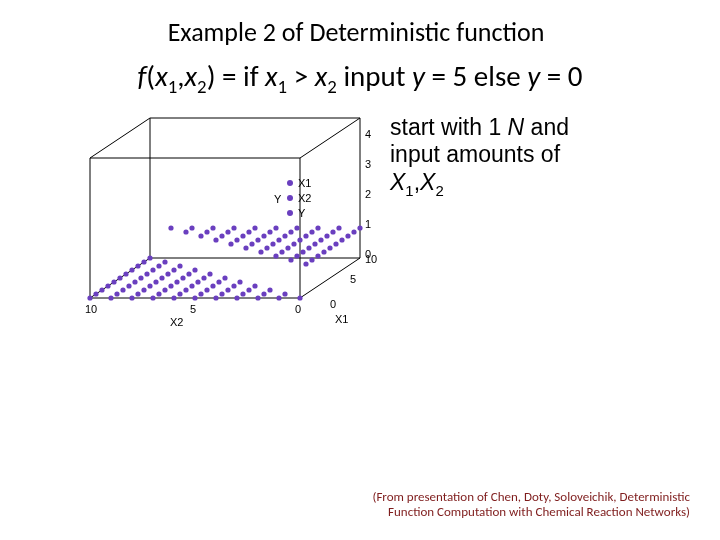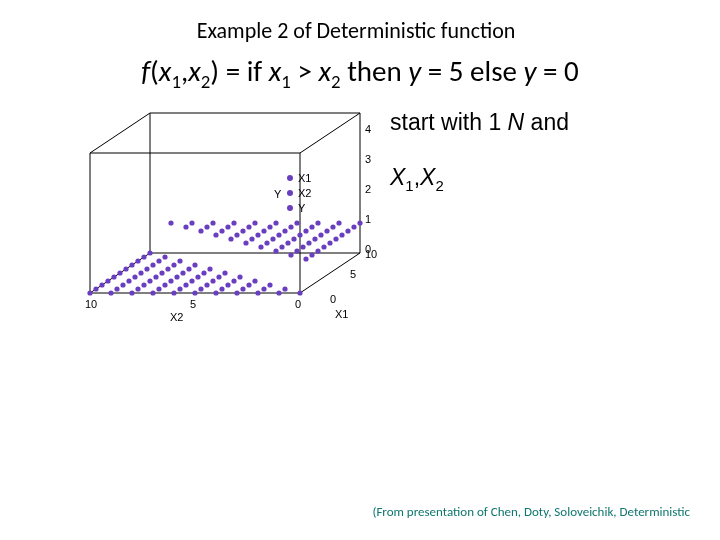--- a/index.html
+++ b/index.html
@@ -7,21 +7,21 @@
     width: 720px;
     height: 540px;
     background: #fff;
     font-family: Calibri, Arial, sans-serif;
     color: #000;
     position: relative;
     overflow: hidden;
   }
   .title {
     text-align: center;
-    font-size: 22px;
+    font-size: 26px;
     font-weight: 400;
     padding: 18px 48px 6px 40px;
     line-height: 1.15;
   }
   .formula {
     text-align: center;
     font-size: 29px;
     font-style: italic;
     font-family: Calibri, Arial, sans-serif;
     padding: 4px 0 10px 0;
@@ -49,33 +49,33 @@
   .rhs .block1 { margin-bottom: 12px; }
   .rhs .ital { font-style: italic; }
   .citation {
     position: absolute;
     bottom: 20px;
     right: 30px;
     left: 300px;
     text-align: right;
     font-family: Calibri, Arial, sans-serif;
     font-size: 13px;
-    color: #0f766e;
+    color: #7f1d1d;
     line-height: 1.15;
   }
 </style>
 </head>
 <body>
 
 <div class="title">
   <span>Example 2 of Deterministic function</span><br>
 </div>
 
 <div class="formula">
-  <span>f</span><span class="up">(</span><span>x</span><sub>1</sub><span class="up">,</span><span>x</span><sub>2</sub><span class="up">) = if </span><span>x</span><sub>1</sub><span class="up"> &gt; </span><span>x</span><sub>2</sub><span class="up"> then </span><span>y</span><span class="up"> = 5 else </span><span>y</span><span class="up"> = 0</span>
+  <span>f</span><span class="up">(</span><span>x</span><sub>1</sub><span class="up">,</span><span>x</span><sub>2</sub><span class="up">) = if </span><span>x</span><sub>1</sub><span class="up"> &gt; </span><span>x</span><sub>2</sub><span class="up"> input </span><span>y</span><span class="up"> = 5 else </span><span>y</span><span class="up"> = 0</span>
 </div>
 
 <div class="content">
   <svg class="plot" viewBox="0 0 350 230">
 
     <g stroke="#000" stroke-width="1" fill="none">
 
       <polyline points="60,190 270,190 270,50 60,50 60,190"></polyline>
 
       <polyline points="120,150 330,150 330,10 120,10 120,150"></polyline>
@@ -236,21 +236,22 @@
         <circle cx="183.0" cy="120.0" r="2.6"></circle>
         <circle cx="162.0" cy="120.0" r="2.6"></circle>
         <circle cx="141.0" cy="120.0" r="2.6"></circle>
         <circle cx="120.0" cy="150.0" r="2.6"></circle>
       </g>
   </svg>
 
   <div class="rhs">
     <div class="block1">
       <span>start with 1 </span><span class="ital">N</span><span> and</span><br>
-      <br>
+      <span>input amounts of</span><br>
       <span class="ital">X</span><sub>1</sub><span>,</span><span class="ital">X</span><sub>2</sub>
     </div>
   </div>
 </div>
 
 <div class="citation">
   <span>(From presentation of Chen, Doty, Soloveichik, Deterministic</span><br>
+  <span>Function Computation with Chemical Reaction Networks)</span>
 </div>
 
 </body></html>

